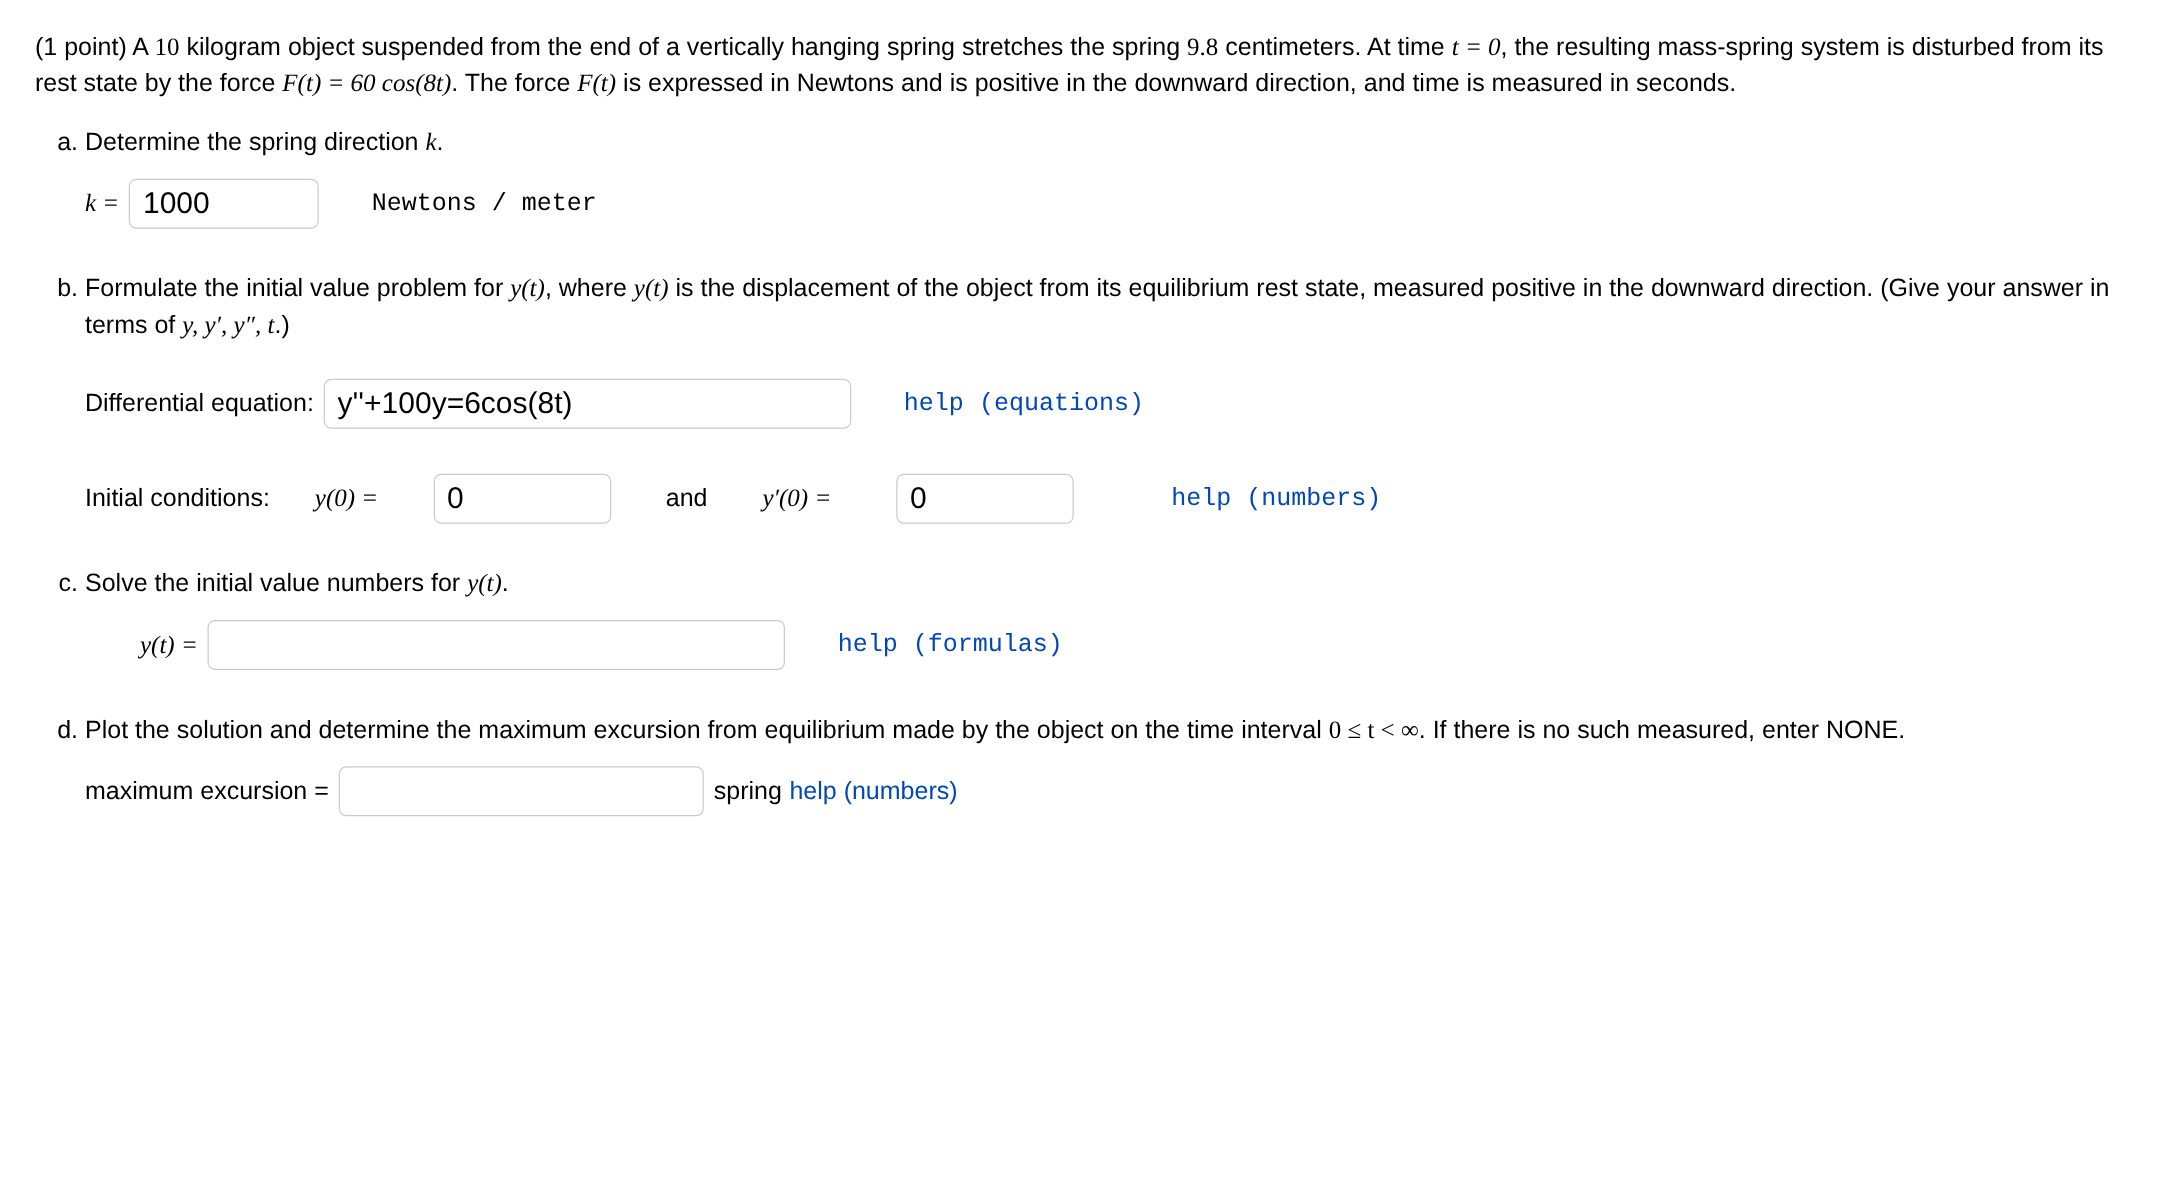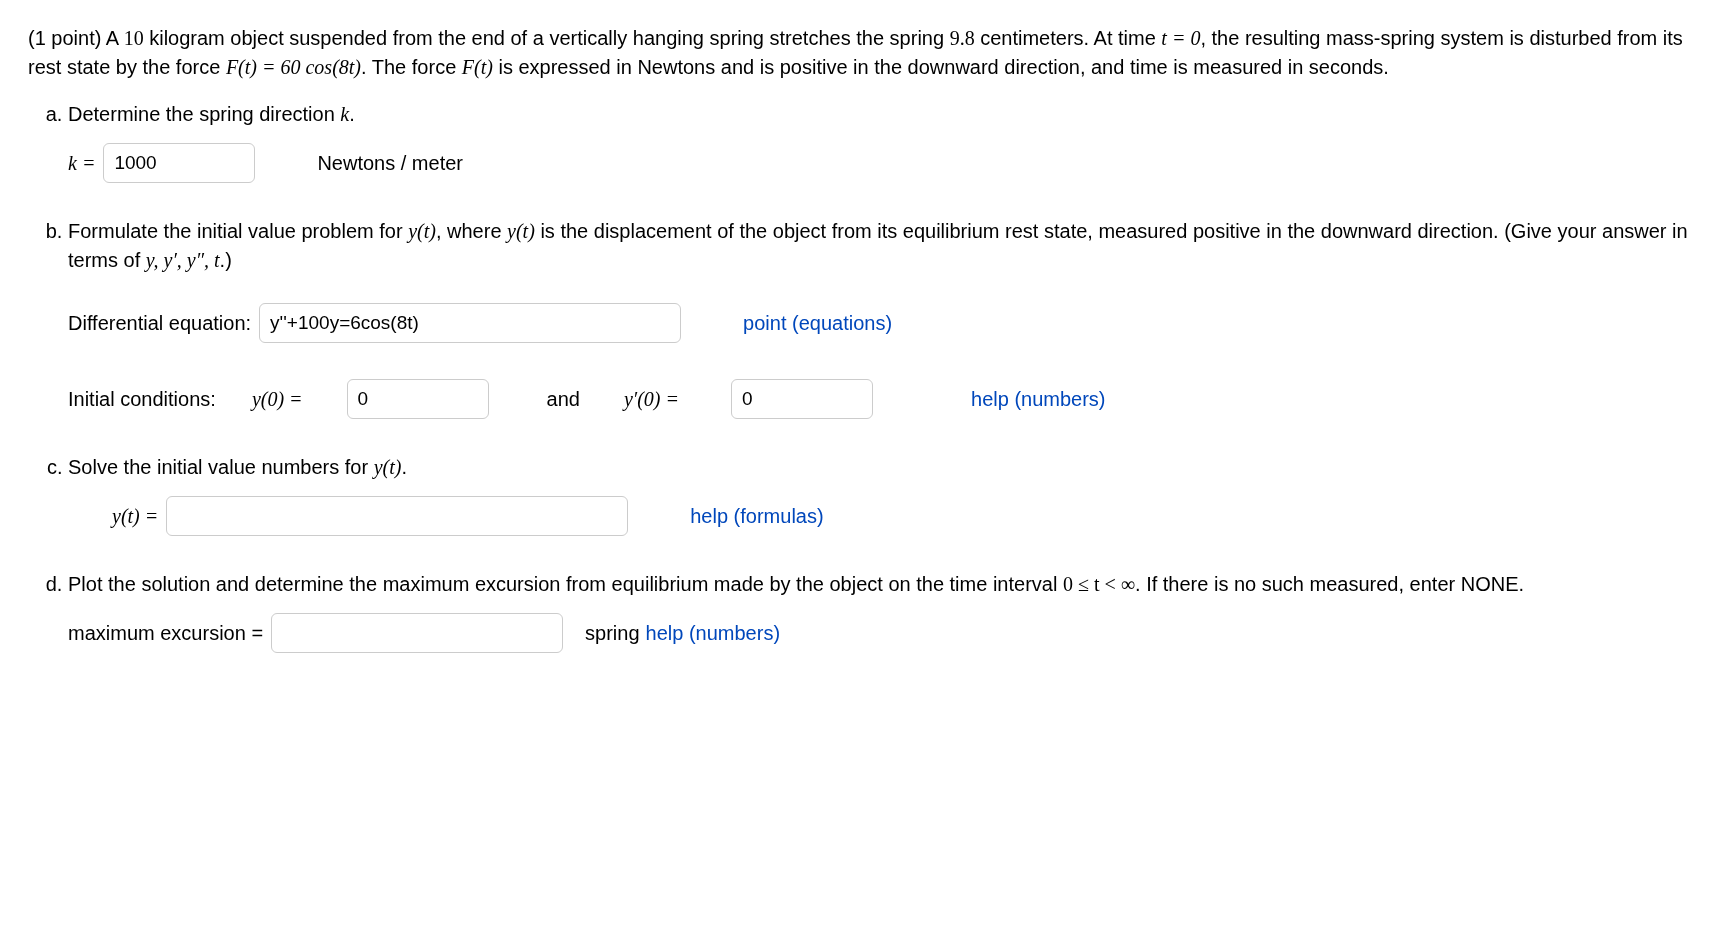--- a/index.html
+++ b/index.html
@@ -24,42 +24,42 @@
   }
   .row {
     display: flex;
     align-items: center;
     flex-wrap: wrap;
     gap: 0;
   }
   .sub { margin-top: 14px; }
   input[type="text"] {
     font-family: "Helvetica Neue", Helvetica, Arial, sans-serif;
-    font-size: 19px;
+    font-size: 24px;
     padding: 6px 10px;
     border: 1px solid #ccc;
     border-radius: 6px;
     background: #fff;
     color: #000;
     height: 26px;
     box-sizing: content-box;
   }
   .w-small { width: 130px; }
   .w-med { width: 120px; }
   .w-eq { width: 400px; }
   .w-solve { width: 440px; }
   .w-max { width: 270px; }
   a.help {
     color: #0047bb;
     text-decoration: none;
     cursor: pointer;
   }
   .gap-sm { margin-left: 8px; margin-right: 8px; }
-  .gap-md { margin-left: 14px; }
-  .gap-lg { margin-left: 54px; }
+  .gap-md { }
+  .gap-lg { margin-left: 34px; font-family: Liberation Mono, monospace; }
   .italic { }
 </style>
 </head>
 <body>
 
 <p>
   <span>(1 point) </span><span>A </span><span class="math">10</span><span> kilogram object suspended from the end of a vertically hanging spring stretches the spring </span><span class="math">9.8</span><span> centimeters. At time </span><span class="math mathit">t = 0</span><span>, the resulting mass-spring system is disturbed from its rest state by the force </span><span class="math mathit">F(t) = 60 cos(8t)</span><span>. The force </span><span class="math mathit">F(t)</span><span> is expressed in Newtons and is positive in the downward direction, and time is measured in seconds.</span>
 </p>
 
 <ol class="parts">
@@ -76,21 +76,21 @@
   </li>
 
   <li>
     <div>
       <span>Formulate the initial value problem for </span><span class="math mathit">y(t)</span><span>, where </span><span class="math mathit">y(t)</span><span> is the displacement of the object from its equilibrium rest state, measured positive in the downward direction. (Give your answer in terms of </span><span class="math mathit">y, y′, y″, t</span><span>.)</span>
     </div>
 
     <div class="row" style="margin-top:28px;">
       <span>Differential equation:</span>
       <input type="text" class="w-eq gap-sm" value="y''+100y=6cos(8t)" style="">
-      <a class="help gap-lg">point (equations)</a>
+      <a class="help gap-lg">help (equations)</a>
     </div>
 
     <div class="row" style="margin-top:36px;gap:36px;">
       <span>Initial conditions: </span>
       <span class="math mathit">y(0) = </span>
       <input type="text" class="w-med gap-sm" value="0" style="">
       <span class="gap-md"> and </span>
       <span class="math mathit gap-sm">y′(0) = </span>
       <input type="text" class="w-med gap-sm" value="0" style="">
       <a class="help gap-lg">help (numbers)</a>

